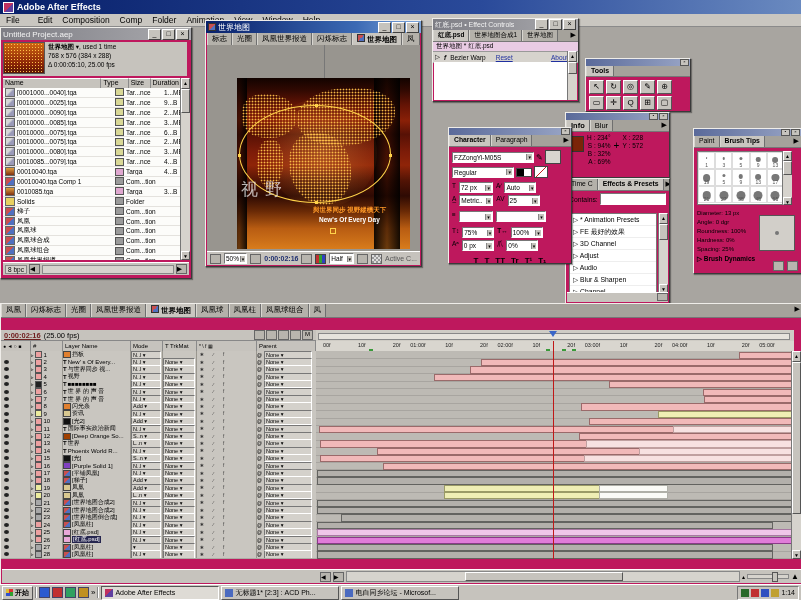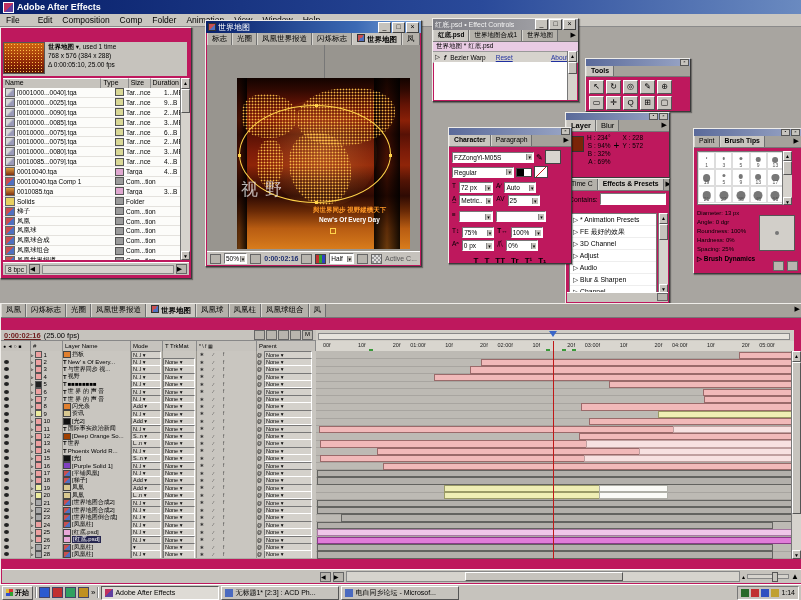--- a/index.html
+++ b/index.html
@@ -113,20 +113,28 @@
     <div style="display: inline;">Composition</div>
     <div style="display: inline;">Comp</div>
     <div style="display: inline;">Folder</div>
     <div style="display: inline;">Animation</div>
     <div style="display: inline;">View</div>
     <div style="display: inline;">Window</div>
     <div style="display: inline;">Help</div>
   </div>
 
 <div class="win" style="left:0;top:27px;width:190px;height:250px">
+  <div class="tbar inact">
+    <span>Untitled Project.aep</span>
+    <span class="wbtns">
+        <span class="wbtn">_</span>
+        <span class="wbtn">□</span>
+        <span class="wbtn">×</span>
+      </span>
+  </div>
   <div class="abs" style="left:2px;top:14px;width:184px;height:34px;background:#c6c3bd;display:flex;gap:3px">
     <div style="width:40px;height:30px;border:1px solid #555;background:linear-gradient(180deg,#d06612,#8a2406 70%,#5a1404);background-image:radial-gradient(circle,#ffc14a .6px,rgba(0,0,0,0) 1px),linear-gradient(180deg,#d06612,#8a2406 70%,#5a1404);background-size:3px 3px,100% 100%"></div>
     <div style="font-size:6.5px;line-height:9px;overflow:hidden;white-space:nowrap">
       <div><b>世界地图</b> ▾<span>, used 1 time</span></div>
       <div>768 x 576 (384 x 288)</div>
       <div>Δ 0:00:05:10, 25.00 fps</div>
     </div>
   </div>
   <div class="colhead abs" style="left:2px;top:50px;width:179px">
     <span style="width:110px">Name</span>
@@ -406,21 +414,21 @@
       <div style="width: 13px; height: 12px; border-width: 1px; border-style: solid; border-image: initial; border-color: rgb(255, 255, 255) rgb(85, 85, 85) rgb(85, 85, 85) rgb(255, 255, 255); background: rgb(198, 195, 189); font-size: 8px; text-align: center; line-height: 12px;">∕</div>
     </div>
 </div>
 
 <div class="win" style="left:565px;top:112px;width:103px;height:64px">
   <div class="minibar">
       <span class="minibtn">▪</span>
       <span class="minibtn">×</span>
     </div>
   <div class="tabs" id="info-tabs" style="height:11px">
-      <div class="tab on">Layer</div>
+      <div class="tab on">Info</div>
       <div class="tab">Blur</div>
       <div class="tabarrow">▶</div>
     </div>
   <div style="display:flex;padding:2px;gap:3px;font-size:6.5px;line-height:8px">
     <span style="width:14px;height:14px;border:1px solid #333;background:#7a2408;margin-top:2px" title="#7a2408"></span>
     <span style="text-align:right">
       <span>H :</span> <span>234°</span><br>
       <span>S :</span> <span>94%</span><br>
       <span>B :</span> <span>32%</span><br>
       <span>A :</span> <span>69%</span>

